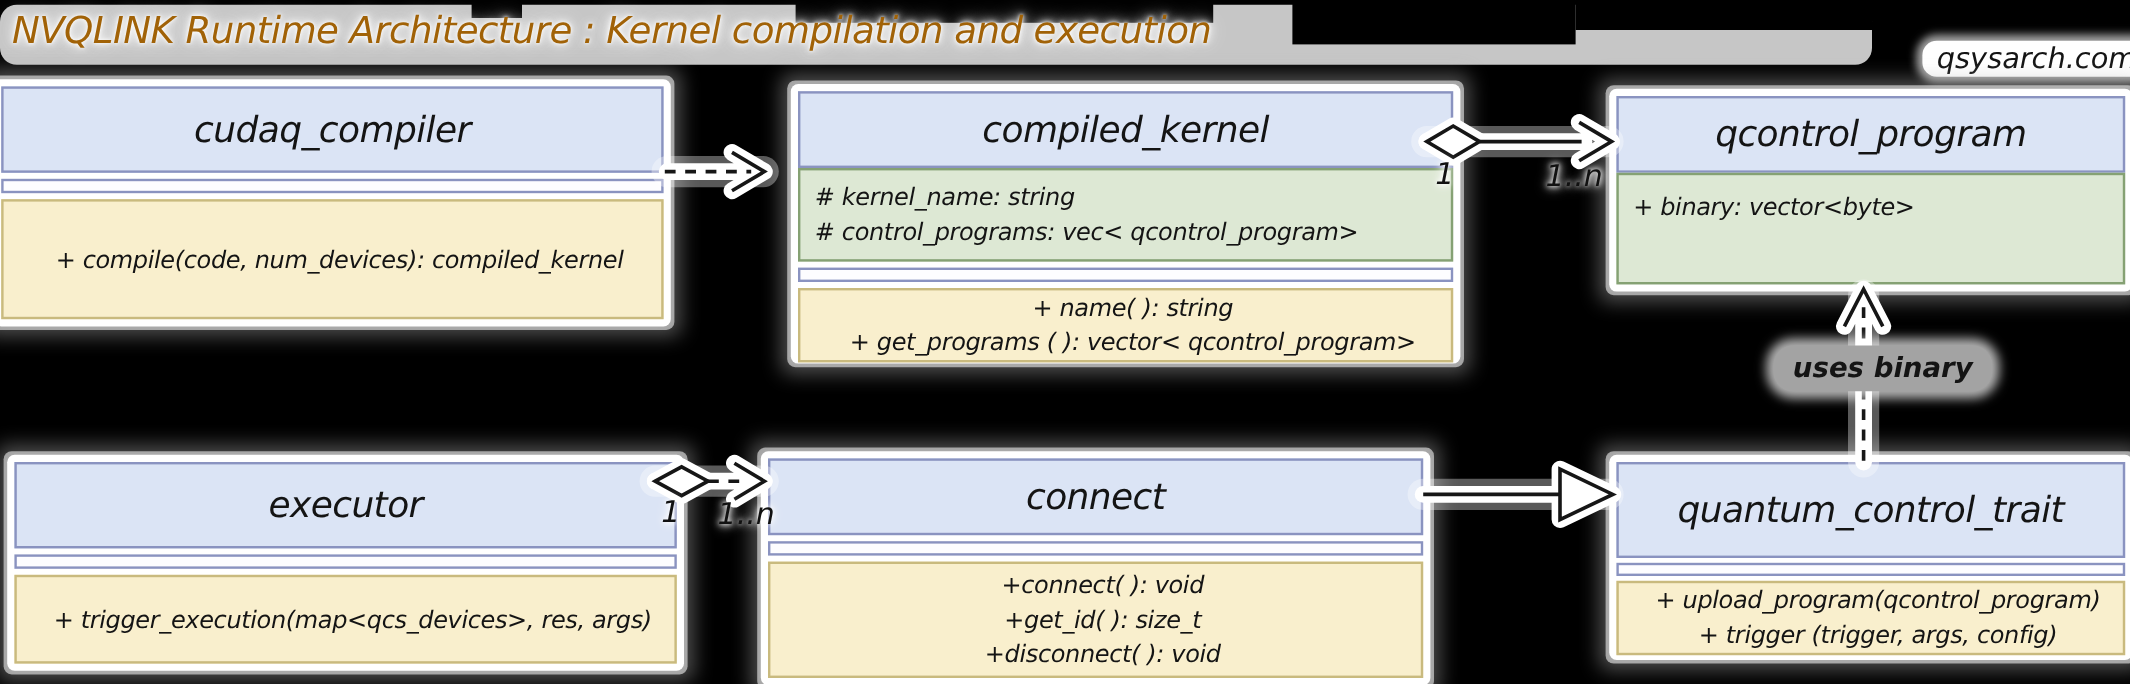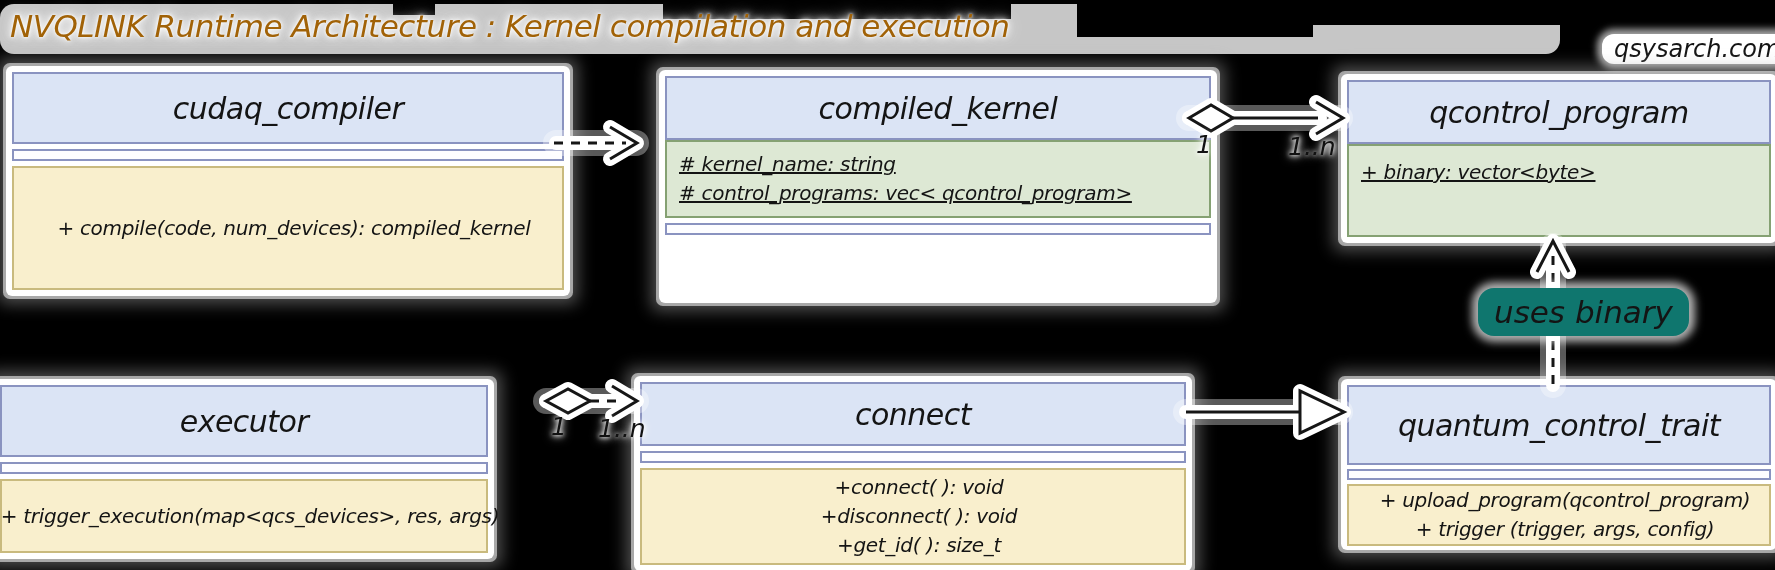--- a/index.html
+++ b/index.html
@@ -22,31 +22,31 @@
              padding:1px 12px;border-radius:12px;white-space:nowrap;
              box-shadow:0 0 7px 5px rgba(255,255,255,.65);}
 
   
   .uml-box{position:absolute;z-index:4;background:#fff;display:flex;flex-direction:column;
            border-radius:2px;
            box-shadow:0 0 0 6px #fff,0 0 0 9px rgba(255,255,255,.55),0 0 16px 14px rgba(175,175,175,.45);}
   .sec{box-sizing:border-box;border:2px solid var(--header_border);width:100%;}
   .sec.header{background:var(--header_fill);display:flex;align-items:center;justify-content:center;
               font-size:30px;letter-spacing:-0.5px;}
-  .sec.attrs{background:var(--attr_fill);border-color:var(--attr_border);padding:8px 16px 0 12px;text-decoration:underline;}
+  .sec.attrs{background:var(--attr_fill);border-color:var(--attr_border);padding:8px 16px 0 12px;}
   .sec.strip{background:#fdfdff;height:12px;margin-top:5px;flex:none;}
   .sec.methods{background:var(--method_fill);border-color:var(--method_border);
                margin-top:5px;flex:1;padding:0 0 0 12px;display:flex;flex-direction:column;justify-content:center;align-items:center;}
   .member{font-size:20px;letter-spacing:-0.3px;line-height:29px;white-space:nowrap;}
 
   
   .mult{position:absolute;z-index:6;font-size:25px;color:#111;white-space:nowrap;
         text-shadow:0 0 4px #fff,0 0 7px #fff,0 0 11px #fff;}
-  .edge-label{position:absolute;z-index:6;background:#0f766e;border-radius:16px;padding:6px 16px;
-              font-size:31px;white-space:nowrap;box-shadow:0 0 9px 6px rgba(255,255,255,.7);}
+  .edge-label{position:absolute;z-index:6;background:#a3a3a3;border-radius:16px;padding:6px 16px;
+              font-size:23px;white-space:nowrap;box-shadow:0 0 9px 6px rgba(255,255,255,.7);font-weight:bold;}
 
   svg.overlay{position:absolute;left:0;top:0;z-index:5;}
   .u{stroke:#fff;fill:none;stroke-linecap:round;stroke-linejoin:round;}
   .u2{stroke:rgba(255,255,255,.35);fill:none;stroke-linecap:round;}
   .k{stroke:#161616;fill:none;stroke-width:3;stroke-linecap:butt;stroke-linejoin:miter;}
   .dash{stroke-dasharray:9 8;}
   .shape{fill:#fff;stroke:#161616;stroke-width:3;}
 </style>
 </head>
 <body>
@@ -55,69 +55,73 @@
 
   <div class="glow-band"></div>
   <div class="notch n1"></div>
   <div class="notch n2"></div>
   <div class="notch n3"></div>
   <div class="notch n4"></div>
 
   <div class="page-title">NVQLINK Runtime Architecture : Kernel compilation and execution</div>
   <div class="watermark">qsysarch.com</div>
 
-  <div class="uml-box" style="left:12px;top:72px;width:552px;height:218px">
+  <div class="uml-box" style="left:1px;top:72px;width:552px;height:194px">
     <div class="sec header" style="height:72px;flex:none">
       <span>cudaq_compiler</span>
     </div>
     <div class="sec strip"></div>
     <div class="sec methods">
       <div class="member">+ compile(code, num_devices): compiled_kernel</div>
     </div>
   </div>
 
   <div class="uml-box" style="left:665px;top:76px;width:546px;height:221px">
     <div class="sec header" style="height:64px;flex:none">
       <span>compiled_kernel</span>
     </div>
     <div class="sec attrs" style="height:78px;flex:none">
       <div class="member"># kernel_name: string</div>
       <div class="member"># control_programs: vec&lt; qcontrol_program&gt;</div>
     </div>
     <div class="sec strip"></div>
+    <div class="sec methods">
+      <div class="member">+ name( ): string</div>
+      <div class="member">+ get_programs ( ): vector&lt; qcontrol_program&gt;</div>
+    </div>
   </div>
 
   <div class="uml-box" style="left:1347px;top:80px;width:424px;height:157px">
     <div class="sec header" style="height:64px;flex:none">
       <span>qcontrol_program</span>
     </div>
     <div class="sec attrs" style="flex:1;padding-top:12px">
       <div class="member">+ binary:  vector&lt;byte&gt;</div>
     </div>
   </div>
 
-  <div class="uml-box" style="left:0;top:385px;width:488px;height:168px">
+  <div class="uml-box" style="left:12px;top:385px;width:552px;height:168px">
     <div class="sec header" style="height:72px;flex:none">
       <span>executor</span>
     </div>
     <div class="sec strip"></div>
     <div class="sec methods">
       <div class="member">+ trigger_execution(map&lt;qcs_devices&gt;, res, args)</div>
     </div>
   </div>
 
   <div class="uml-box" style="left:640px;top:382px;width:546px;height:183px">
     <div class="sec header" style="height:64px;flex:none">
       <span>connect</span>
     </div>
     <div class="sec strip"></div>
     <div class="sec methods">
       <div class="member">+connect( ): void</div>
+      <div class="member">+get_id( ): size_t</div>
       <div class="member">+disconnect( ): void</div>
-      <div class="member">+get_id( ): size_t</div>
     </div>
   </div>
 
   <div class="uml-box" style="left:1347px;top:385px;width:424px;height:159px">
     <div class="sec header" style="height:80px;flex:none">
       <span>quantum_control_trait</span>
     </div>
     <div class="sec strip" style="margin-top:4px;height:11px"></div>
     <div class="sec methods" style="margin-top:4px">
       <div class="member">+ upload_program(qcontrol_program)</div>

